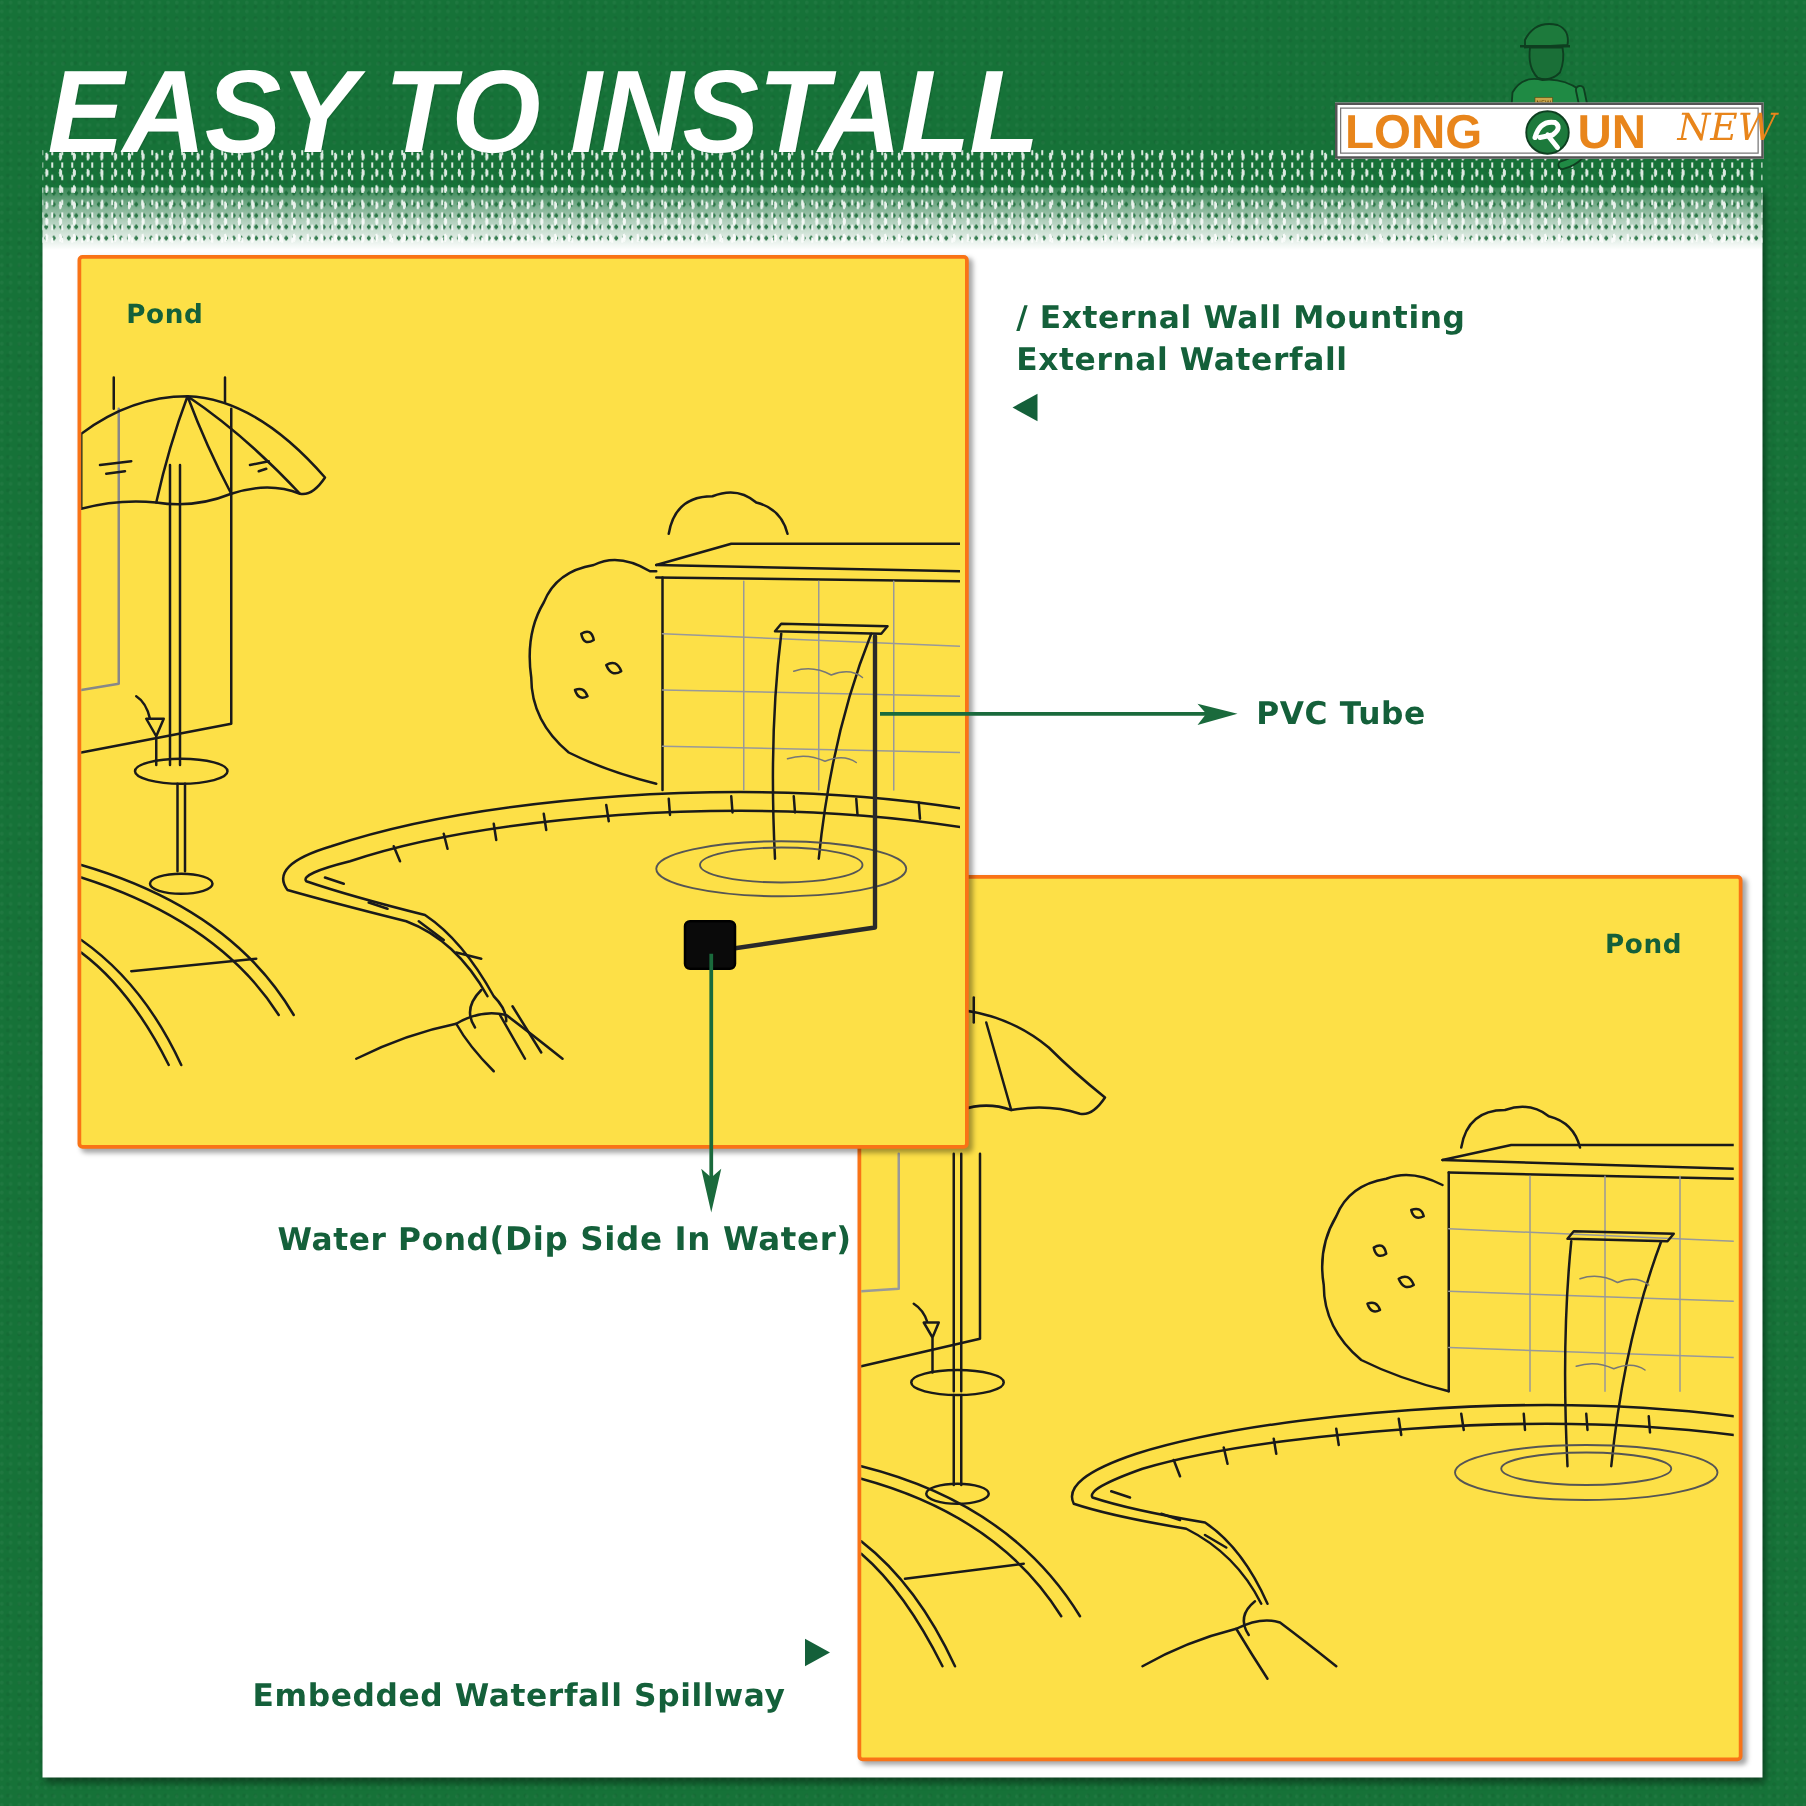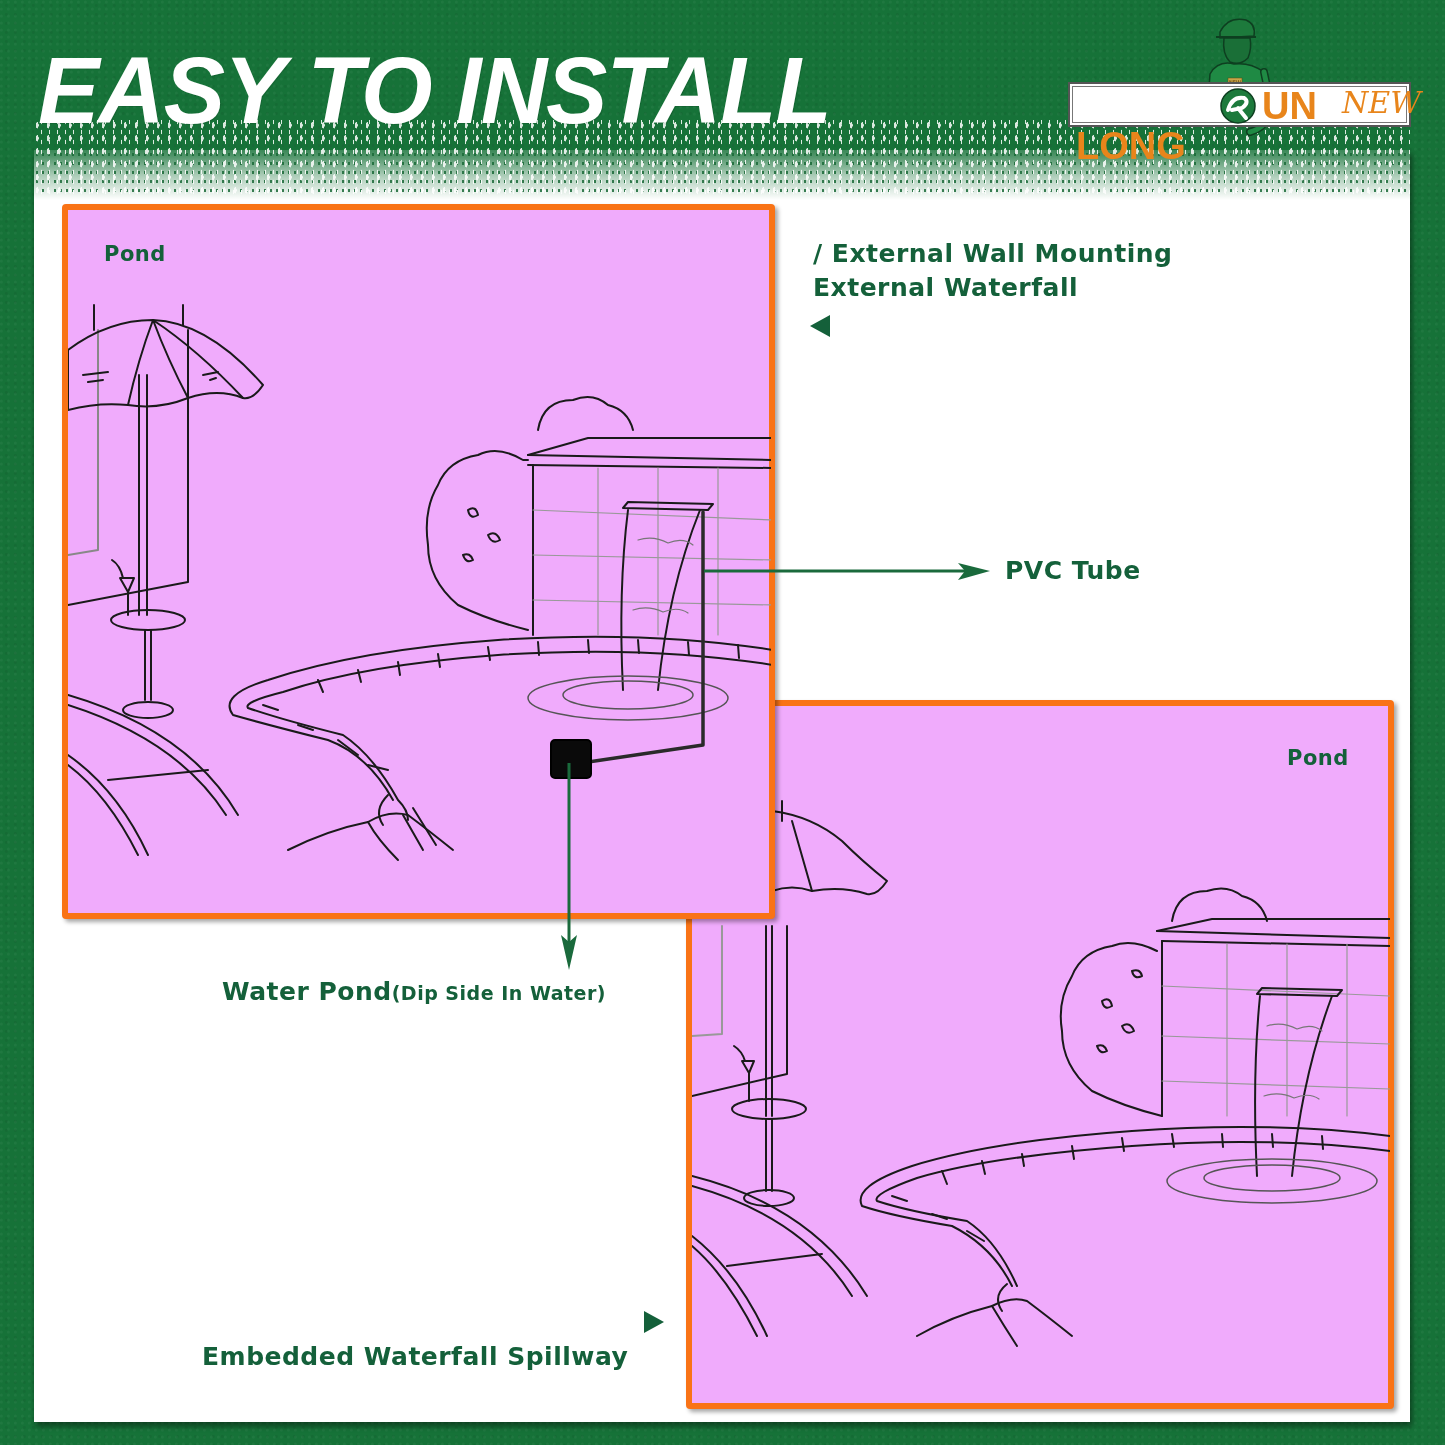--- a/index.html
+++ b/index.html
@@ -49,45 +49,45 @@
     position: absolute; left: 1068px; top: 82px; width: 343px; height: 45px;
     background: #ffffff; border: 2px solid #555;
     box-sizing: border-box;
     display: flex; align-items: center;
   }
   .logo-inner { position: absolute; inset: 2px; border: 1px solid #777; }
   .logo .word {
     font-family: "Liberation Sans", sans-serif; font-weight: 700;
     color: #e8851b; font-size: 38px; line-height: 1; position: absolute; top: 3px;
   }
-  .logo .word.l { left: 6px; margin-top: 40px; }
+  .logo .word.l { left: 6px; }
   .logo .word.u { left: 192px; }
   .logo .script {
     position: absolute; left: 272px; top: 4px;
     font-family: "DejaVu Serif", serif; font-style: italic;
     color: #e8851b; font-size: 30px; line-height: 1;
   }
   .logo-mascot { position: absolute; left: 1190px; top: 10px; width: 90px; height: 130px; }
   
   .frame {
-    position: absolute; background: #f0abfc;
-    border: 6px solid #f97316; border-radius: 4px;
+    position: absolute; background: #fde047;
+    border: 3px solid #f97316; border-radius: 4px;
     box-shadow: 3px 3px 4px rgba(0,0,0,0.35);
     box-sizing: border-box;
   }
   .frame.top { left: 62px; top: 204px; width: 713px; height: 715px; z-index: 3; }
   .frame.bottom { left: 686px; top: 700px; width: 708px; height: 709px; z-index: 2; }
   .frame svg { position: absolute; left: 0; top: 0; }
   .label {
     position: absolute; color: #14603a; font-weight: 700;
     font-family: "DejaVu Sans", sans-serif; letter-spacing: 0.5px;
   }
   .pond-label { font-size: 21px; }
   .callout { font-size: 25px; z-index: 5; }
-  .callout small { font-size: 19px; }
+  .callout small { font-size: 26px; }
   .tri { position: absolute; width: 0; height: 0; z-index: 5; }
   .arrow-layer { position: absolute; left: 0; top: 0; width: 1445px; height: 1445px; z-index: 6; pointer-events: none; }
 </style>
 </head>
 <body>
 
 <div class="bg-texture"></div>
 <div class="panel"></div>
 <div class="header-band"></div>
 <div class="speckle"></div>

